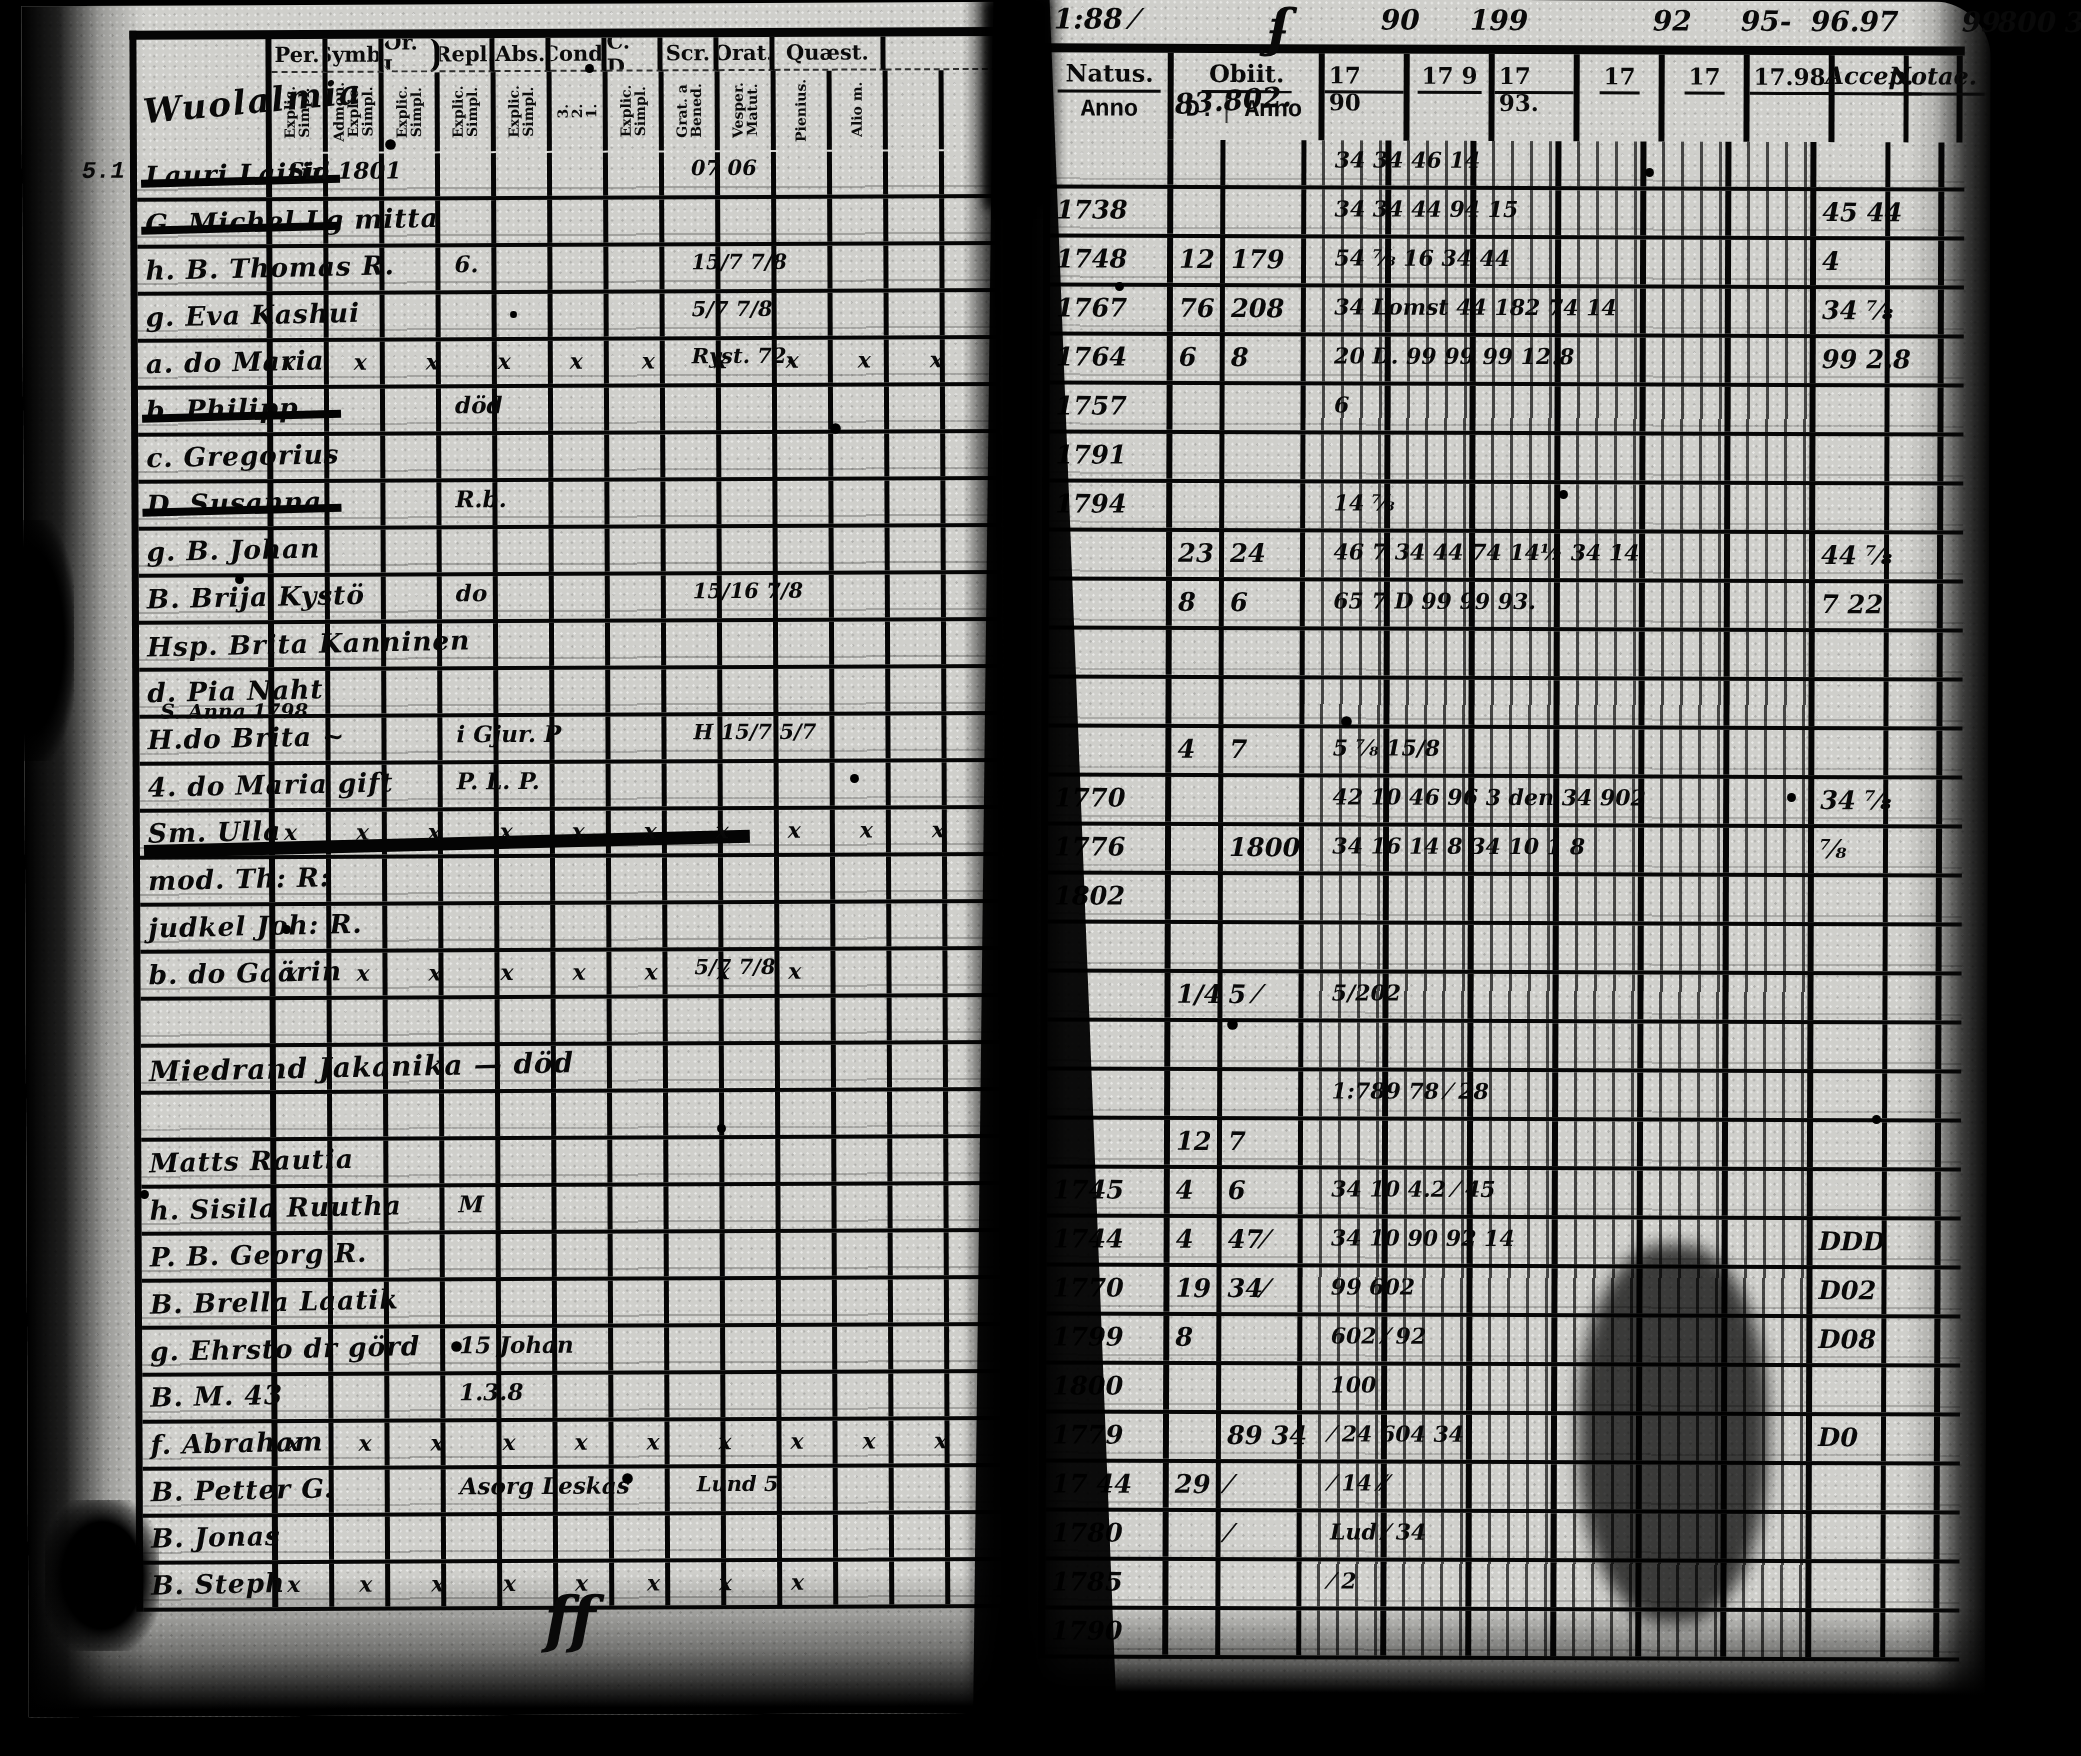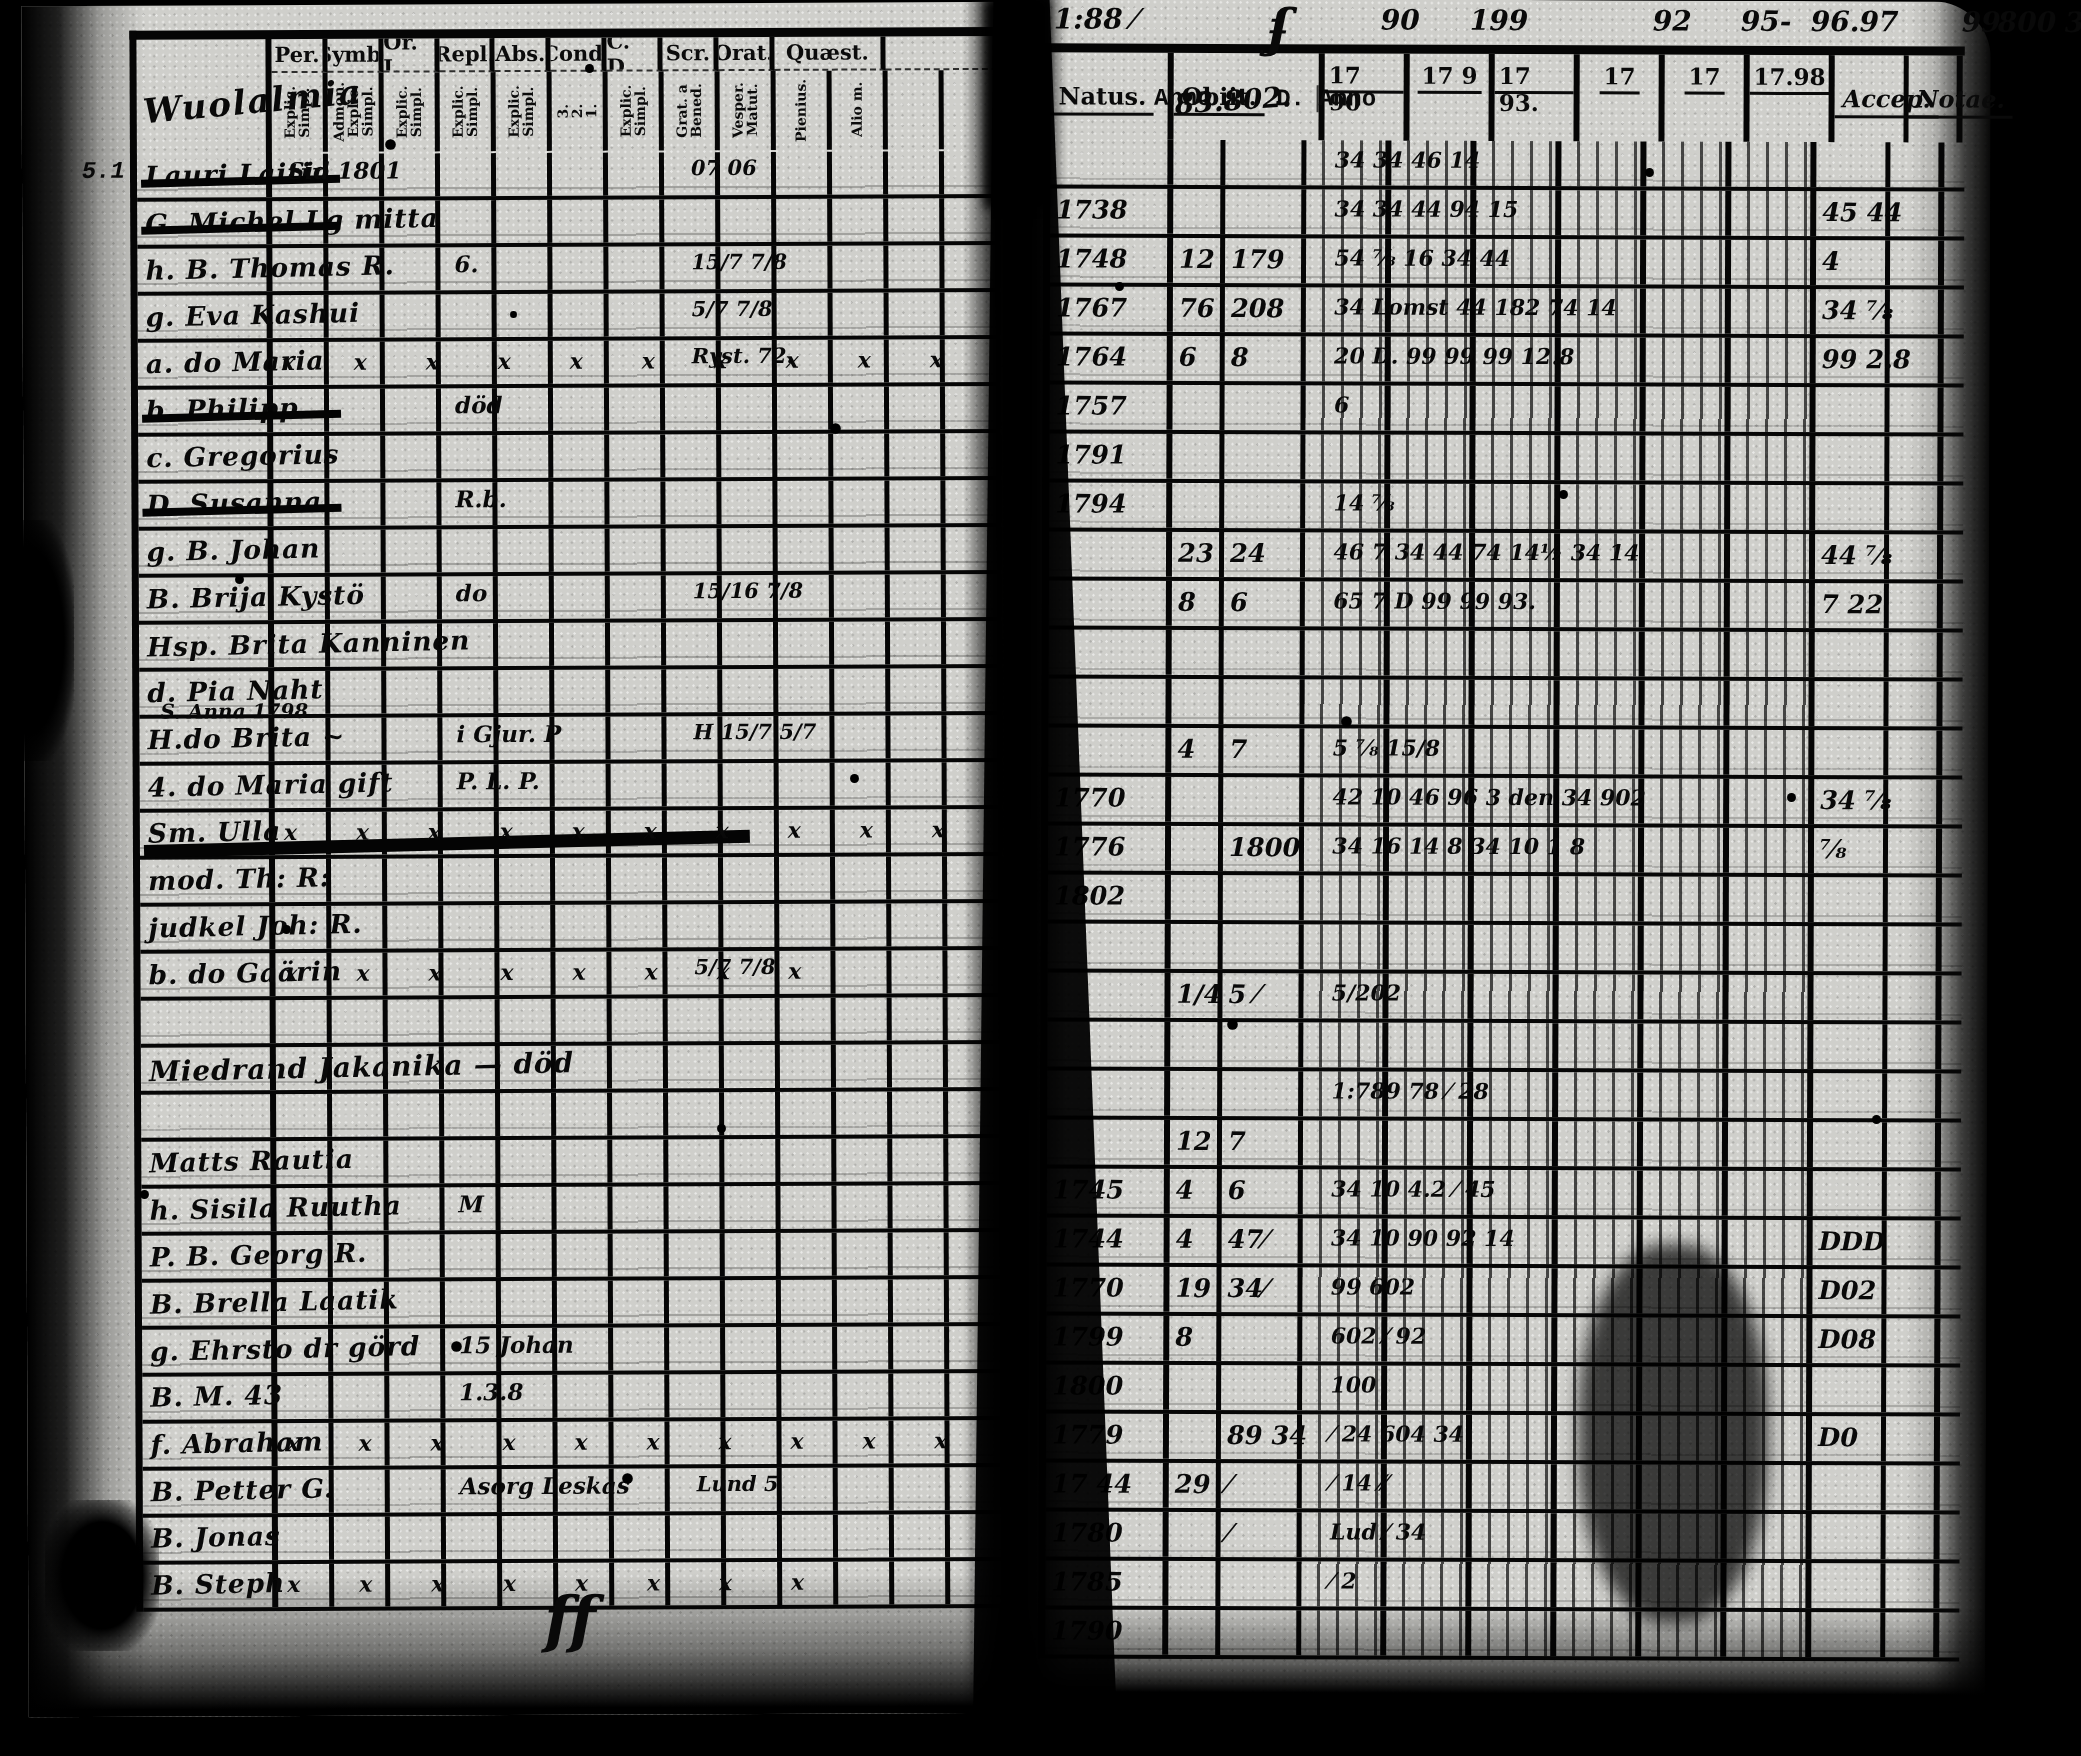--- a/index.html
+++ b/index.html
@@ -60,21 +60,21 @@
   .struck .namecell::after{content:"";position:absolute;left:3.8px;width:199px;top:23px;height:7.6px;
       background:#040404;transform:rotate(-1.2deg);}
   .heavy .namecell::after{width:606px;height:13.2px;top:26.5px;}
   .struck-half .namecell::after{left:57px;width:246px;top:24.6px;height:6.6px;}
   .wide .nm{font-size:28px;}
   
   .rp-table{position:absolute;left:11.4px;top:45px;width:921px;box-sizing:border-box;
     border-top:9.5px solid #050505;border-left:7.6px solid #050505;}
   .rp-head{display:flex;height:87px;}
   .rh{box-sizing:border-box;border-right:6.6px solid #050505;position:relative;flex:none;
-      display:flex;align-items:center;}
+      display:flex;flex-direction:column;align-items:center;}
   .natusH{width:123px;}
   .obiitH{width:151px;}
   .accH{width:74px;border-right:5.7px solid #050505;}
   .notH{width:54px;border-right:6.6px solid #050505;}
   .plabel{font-size:24px;font-weight:700;margin-top:5.7px;border-bottom:3.8px solid #0a0a0a;padding:0 7.6px 1.9px;}
   .psub{font-size:24px;font-weight:700;margin-top:3.8px;font-family:Liberation Mono, monospace;}
   .obsub{display:flex;width:100%;}
   .obsub .psub{flex:1;text-align:center;}
   .obsub .od2{flex:0 0 52px;border-right:2.8px solid rgba(5,5,5,.75);}
   .rh-years{display:flex;flex:none;}
@@ -130,21 +130,21 @@
           <span class="hand place">Wuolalmia</span>
         </div>
         <div class="lp-groups-wrap">
           <div class="lp-groups">
               <div class="grp printed" style="width: 56px;">
                 <span>Per.</span>
               </div>
               <div class="grp printed" style="width: 56px;">
                 <span>Symb.</span>
               </div>
-              <div class="grp printed" style="width: 56px;">
+              <div class="grp printed" style="width: 56px; border-radius: 11px;">
                 <span>Or. L.</span>
               </div>
               <div class="grp printed" style="width: 56px;">
                 <span>Repl.</span>
               </div>
               <div class="grp printed" style="width: 56px;">
                 <span>Abs.</span>
               </div>
               <div class="grp printed" style="width: 56px;">
                 <span>Cond.</span>

